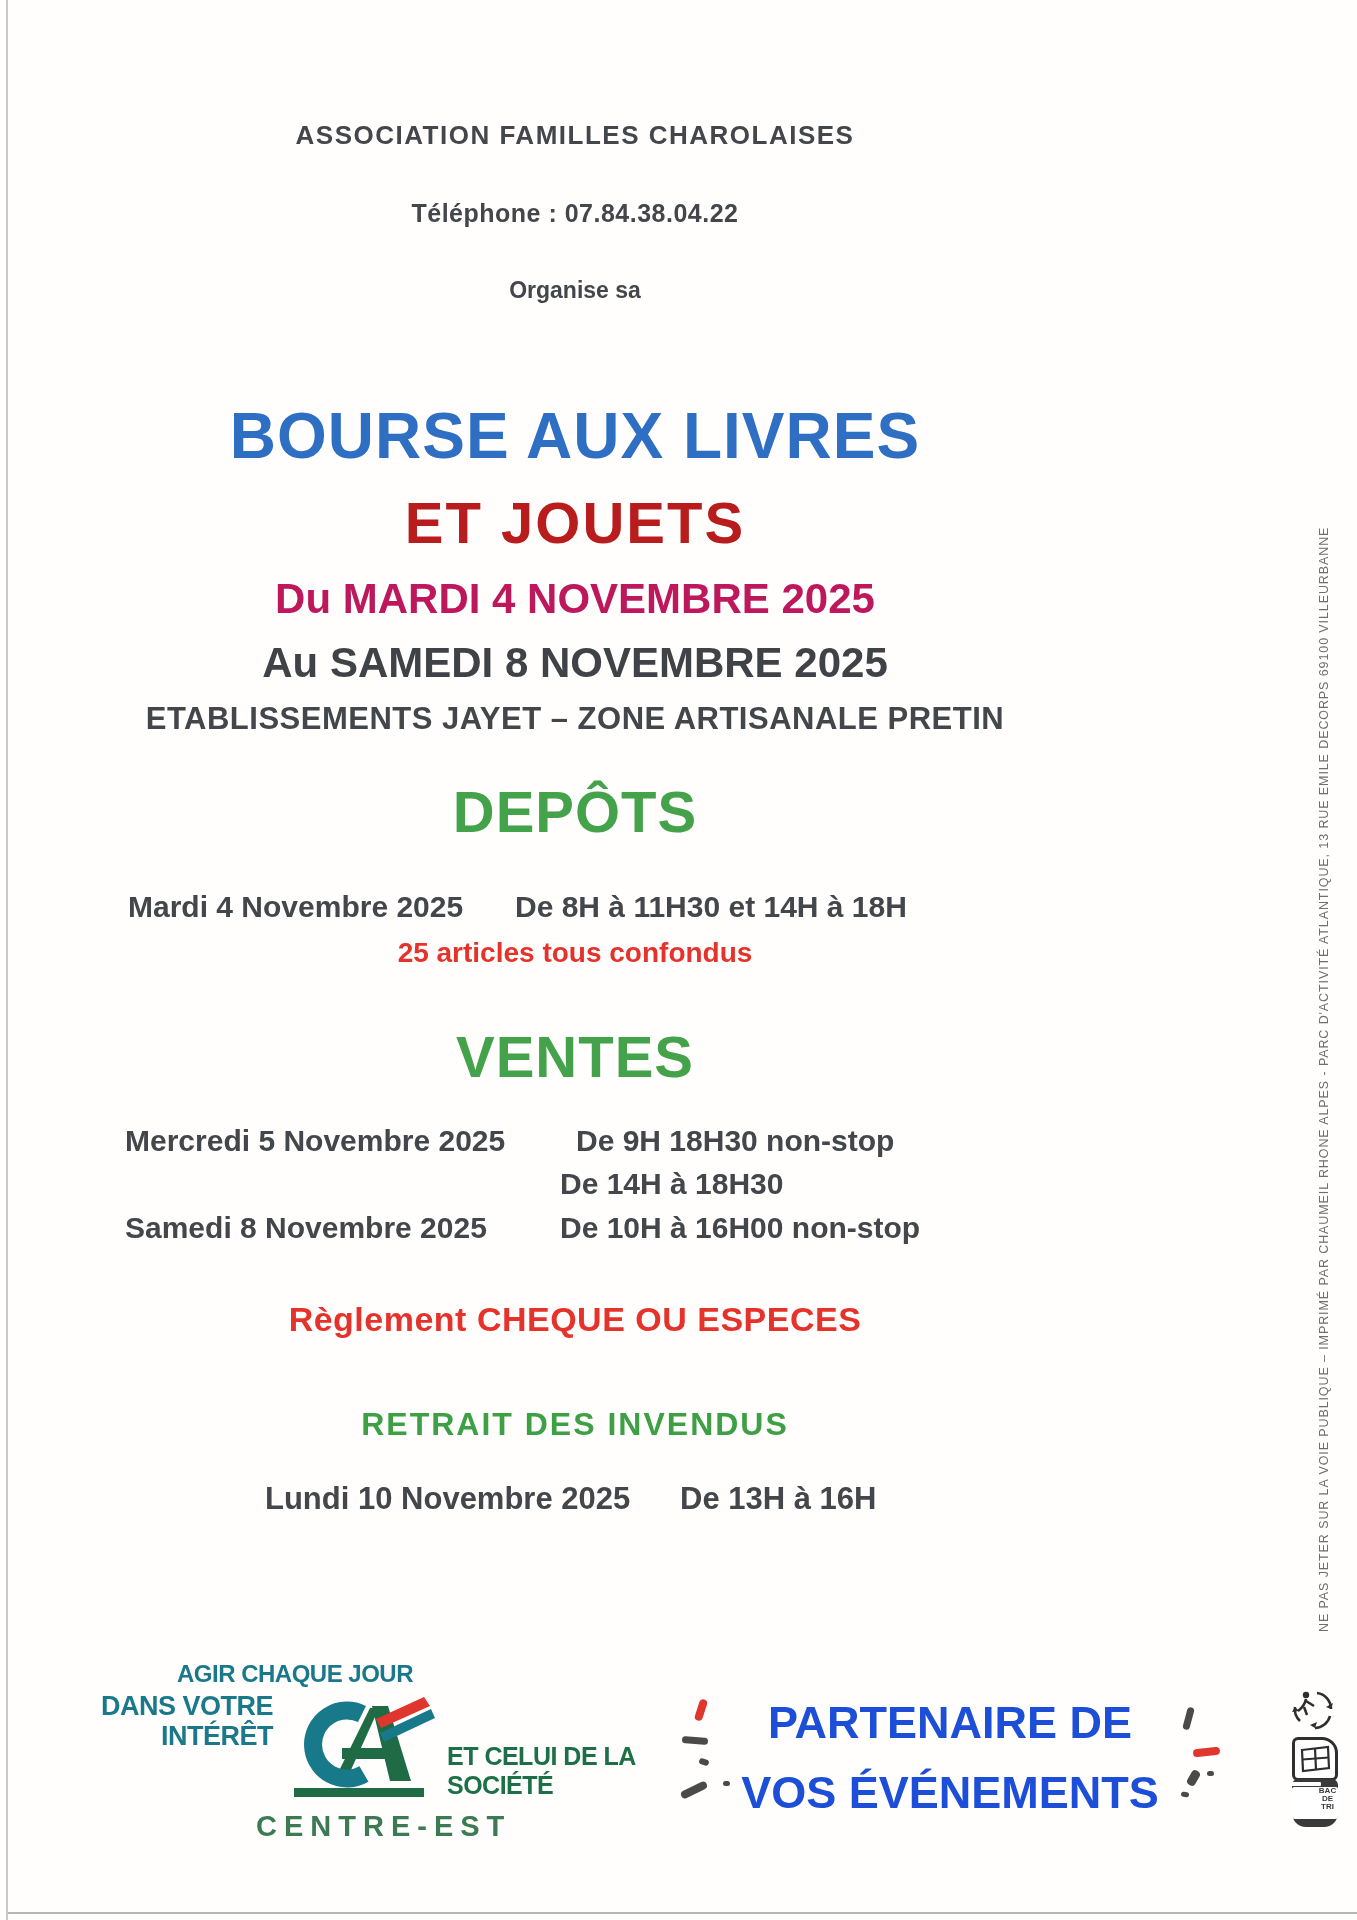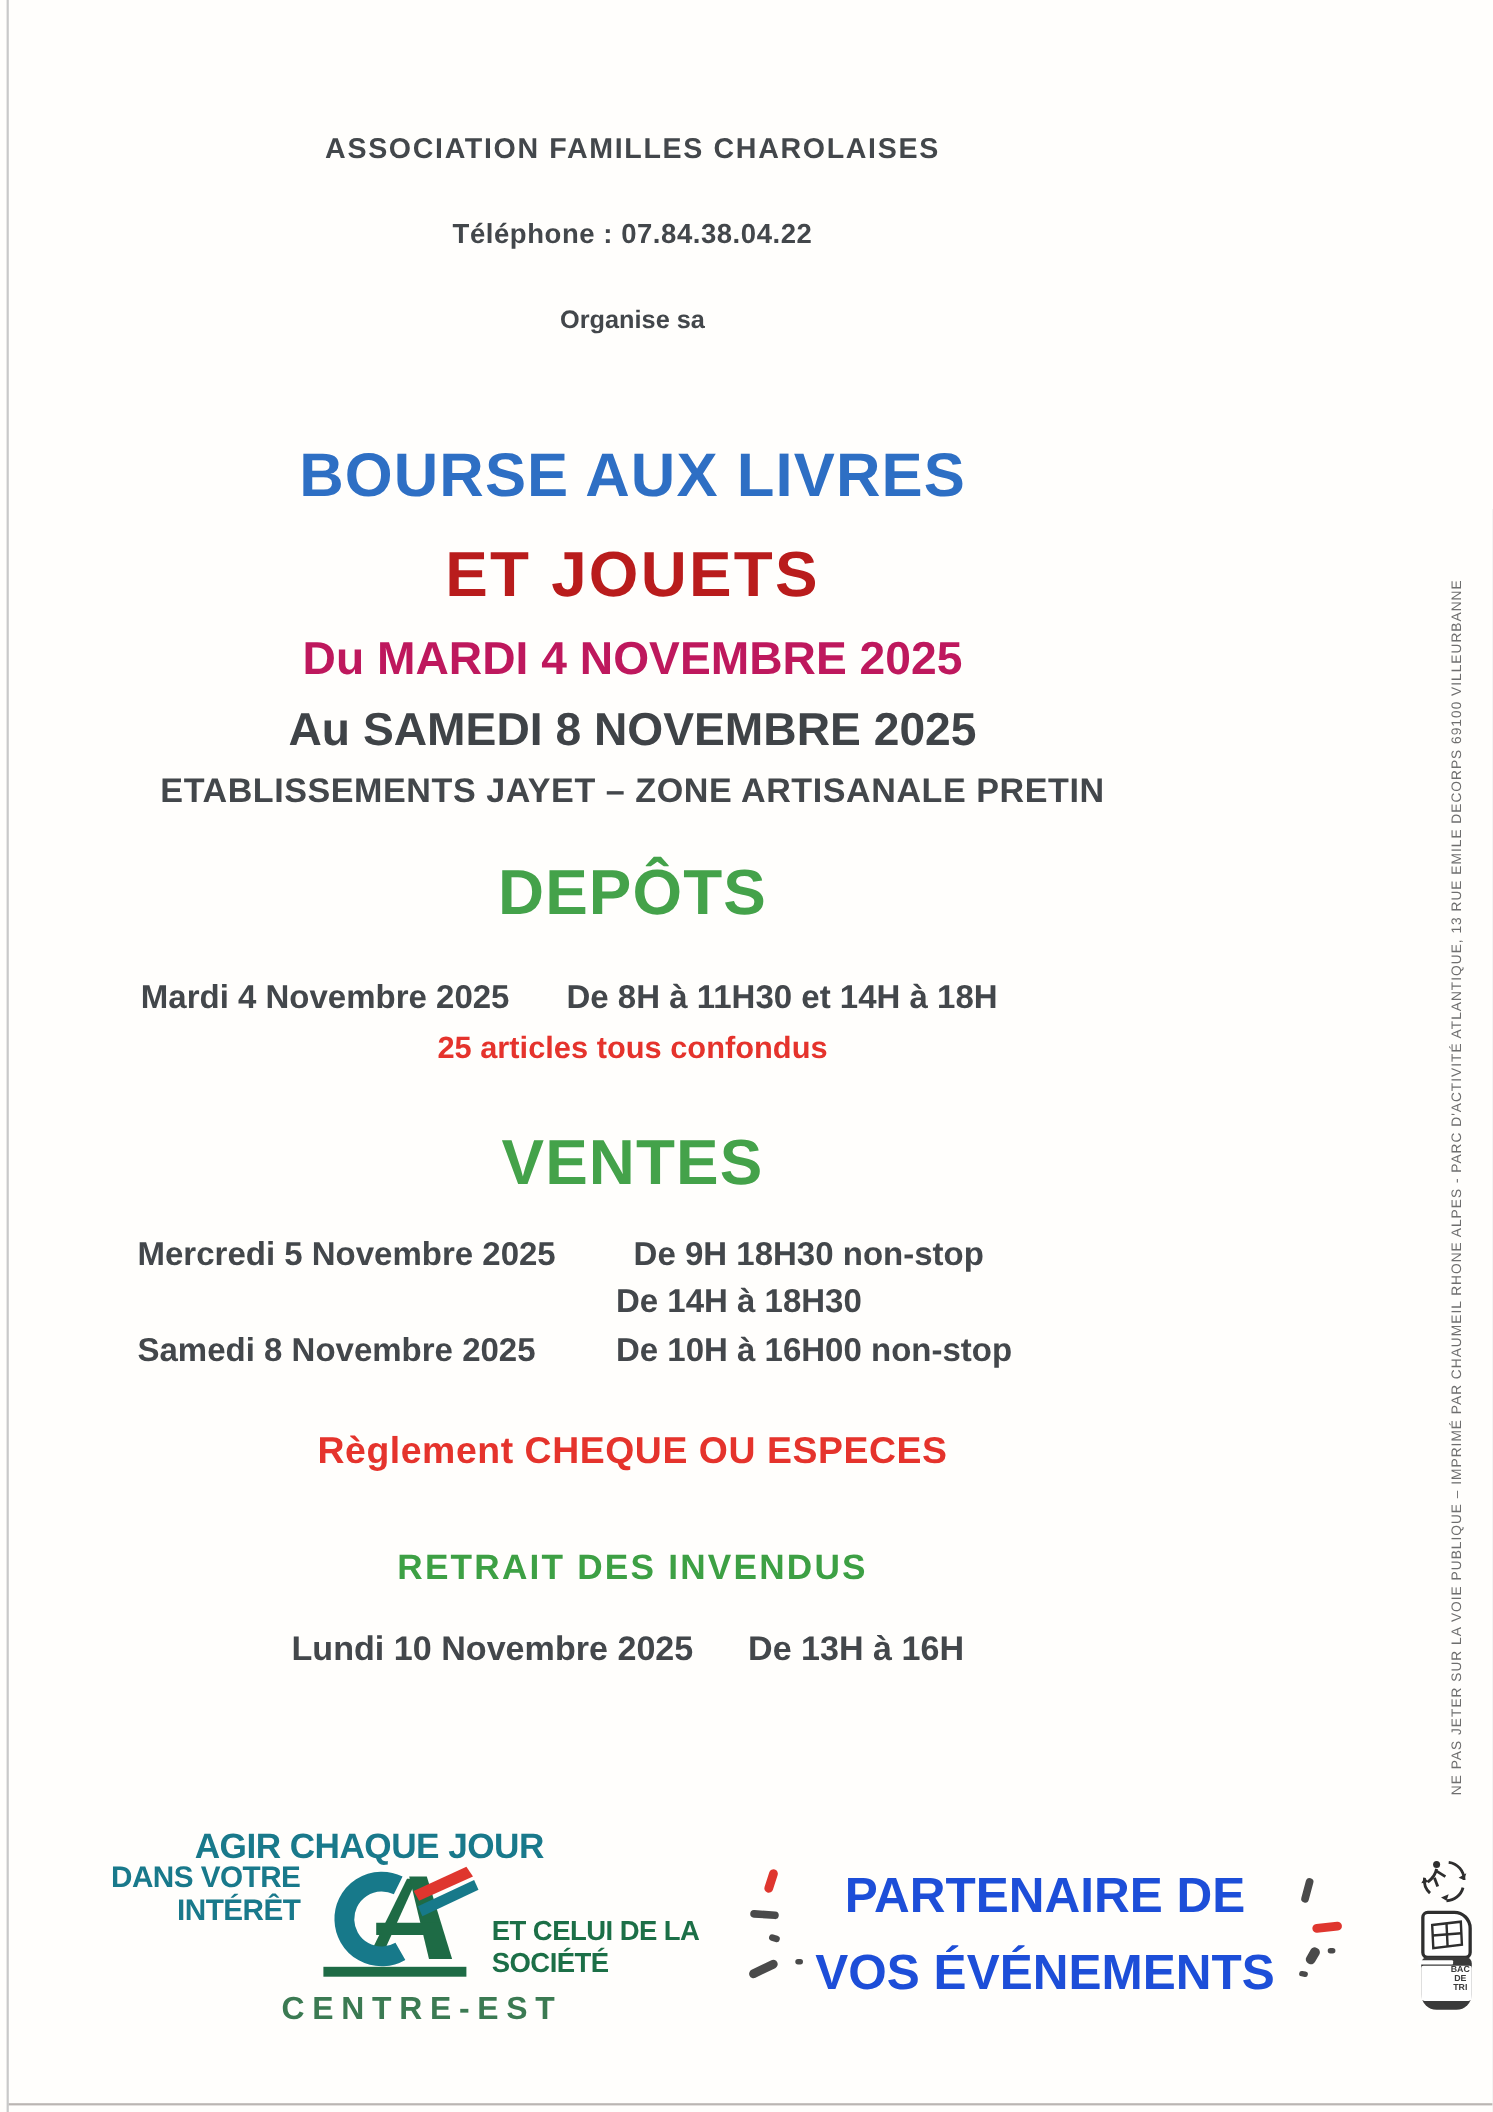--- a/index.html
+++ b/index.html
@@ -15,21 +15,21 @@
   .abs{position:absolute;}
   .center-col{left:0;width:1150px;text-align:center;}
   .b{font-weight:bold;}
 
   
   .assoc{top:120px;font-size:26px;letter-spacing:1.5px;}
   .phone{top:199px;font-size:25px;letter-spacing:0.5px;}
   .organise{top:277px;font-size:23px;}
 
   
-  .title1{top:399px;font-size:56px;color:#2e6fc4;letter-spacing:1px;}
+  .title1{top:399px;font-size:64px;color:#2e6fc4;letter-spacing:1px;}
   .title2{top:489px;font-size:58px;color:#b91c1c;letter-spacing:2px;}
   .datefrom{top:575px;font-size:42px;color:#be185d;}
   .dateto{top:639px;font-size:42px;color:#3f4347;}
   .venue{top:701px;font-size:31px;letter-spacing:0.5px;}
 
   
   .sec-green{font-size:58px;color:#44a24a;letter-spacing:1px;}
   .depots-h{top:778px;}
   .ventes-h{top:1023px;}
   .row30{font-size:30px;white-space:nowrap;}
@@ -43,21 +43,21 @@
   .v-date3{top:1211px;left:125px;}
   .v-time3{top:1211px;left:560px;}
   .payment{top:1300px;font-size:34px;color:#e5332c;letter-spacing:0.5px;}
   .retrait-h{top:1406px;font-size:32px;color:#3da044;letter-spacing:2px;}
   .lundi-date{top:1481px;left:265px;font-size:31px;}
   .lundi-time{top:1481px;left:680px;font-size:31px;}
 
   
   .teal{color:#19798b;}
   .dkgreen{color:#1c6f47;}
-  .tag1{top:1660px;left:177px;font-size:32px;letter-spacing:-0.5px;}
+  .tag1{top:1660px;left:177px;font-size:24px;letter-spacing:-0.5px;}
   .tag23{top:1691px;left:40px;width:233px;text-align:right;font-size:27px;line-height:30px;letter-spacing:-0.5px;}
   .etcelui{top:1742px;left:447px;font-size:25px;letter-spacing:-0.5px;line-height:29px;}
   .centreest{top:1810px;left:256px;font-size:29px;color:#3b7a52;letter-spacing:7px;font-weight:bold;}
   .ca-logo{top:1688px;left:284px;}
 
   
   .partner{top:1688px;left:700px;width:500px;text-align:center;
            font-size:45px;color:#1d4ed8;line-height:70px;letter-spacing:0px;}
 
   .dash{position:absolute;border-radius:4px;}

